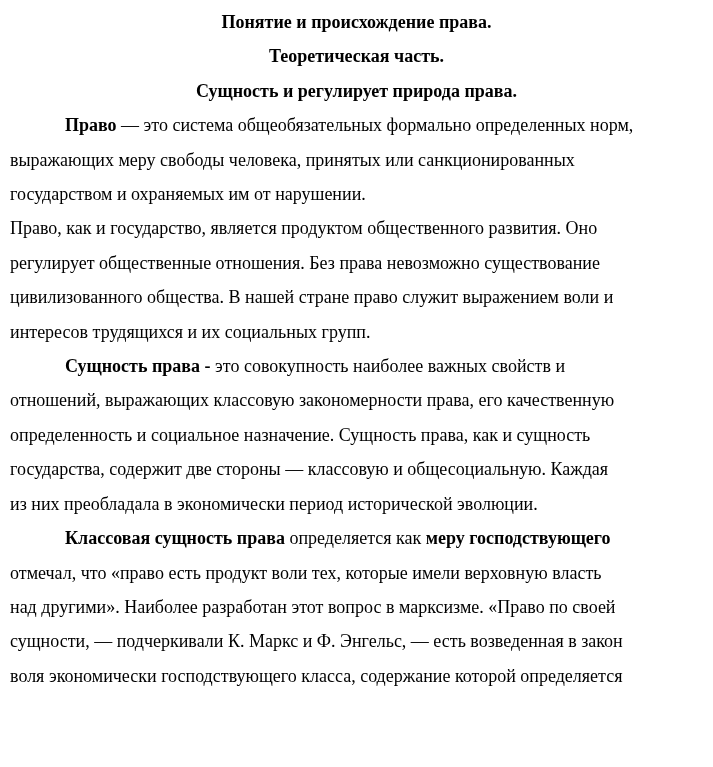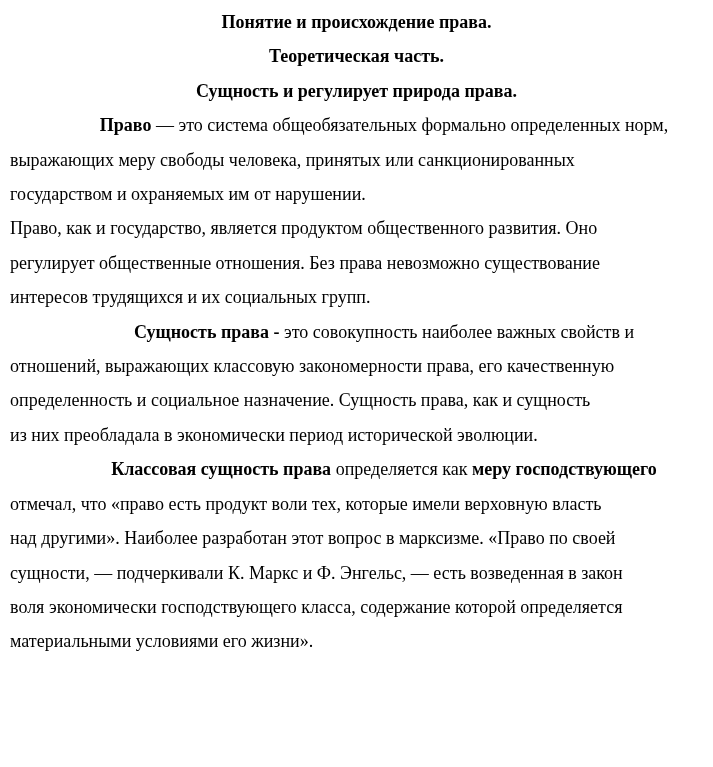--- a/index.html
+++ b/index.html
@@ -30,21 +30,20 @@
   }
   .paragraph {
     margin: 0;
   }
   .line {
     text-align: left;
     white-space: nowrap;
   }
   .line.indent {
     text-indent: 55px;
-    text-align: center;
   }
   .bold {
     font-weight: bold;
   }
 </style>
 </head>
 <body>
 
 <div class="page">
   <div class="heading">Понятие и происхождение права.</div>
@@ -52,30 +51,31 @@
   <div class="heading">Сущность и регулирует природа права.</div>
   <div>
       <div class="paragraph">
         <div class="line indent"><span class="bold">Право</span><span> — это система общеобязательных формально определенных норм,</span></div>
         <div class="line"><span>выражающих меру свободы человека, принятых или санкционированных</span></div>
         <div class="line"><span>государством и охраняемых им от нарушении.</span></div>
       </div>
       <div class="paragraph">
         <div class="line"><span>Право, как и государство, является продуктом общественного развития. Оно</span></div>
         <div class="line"><span>регулирует общественные отношения. Без права невозможно существование</span></div>
+        <div class="line"><span>цивилизованного общества. В нашей стране право служит выражением воли и</span></div>
         <div class="line"><span>интересов трудящихся и их социальных групп.</span></div>
       </div>
       <div class="paragraph">
         <div class="line indent"><span class="bold">Сущность права -</span><span> это совокупность наиболее важных свойств и</span></div>
         <div class="line"><span>отношений, выражающих классовую закономерности права, его качественную</span></div>
         <div class="line"><span>определенность и социальное назначение. Сущность права, как и сущность</span></div>
+        <div class="line"><span>государства, содержит две стороны — классовую и общесоциальную. Каждая</span></div>
         <div class="line"><span>из них преобладала в экономически период исторической эволюции.</span></div>
       </div>
       <div class="paragraph">
         <div class="line indent"><span class="bold">Классовая сущность права</span><span> определяется как </span><span class="bold">меру господствующего</span></div>
         <div class="line"><span>отмечал, что «право есть продукт воли тех, которые имели верховную власть</span></div>
         <div class="line"><span>над другими». Наиболее разработан этот вопрос в марксизме. «Право по своей</span></div>
         <div class="line"><span>сущности, — подчеркивали К. Маркс и Ф. Энгельс, — есть возведенная в закон</span></div>
         <div class="line"><span>воля экономически господствующего класса, содержание которой определяется</span></div>
-        <div class="line"><span>материальными условиями его жизни».</span></div>
       </div>
     </div>
 </div>
 
 </body></html>

